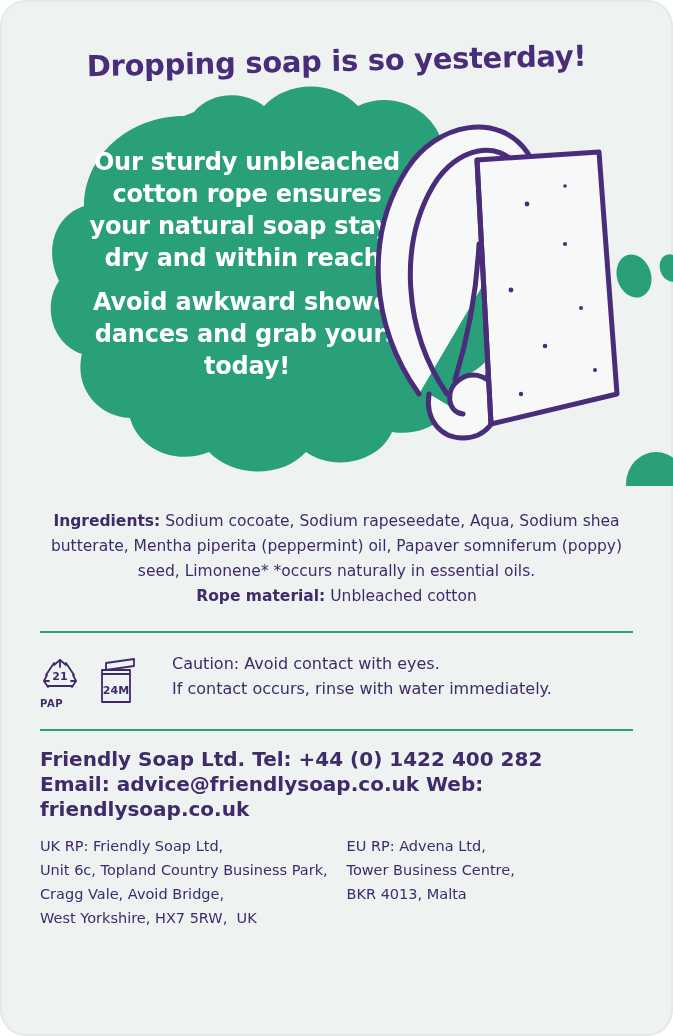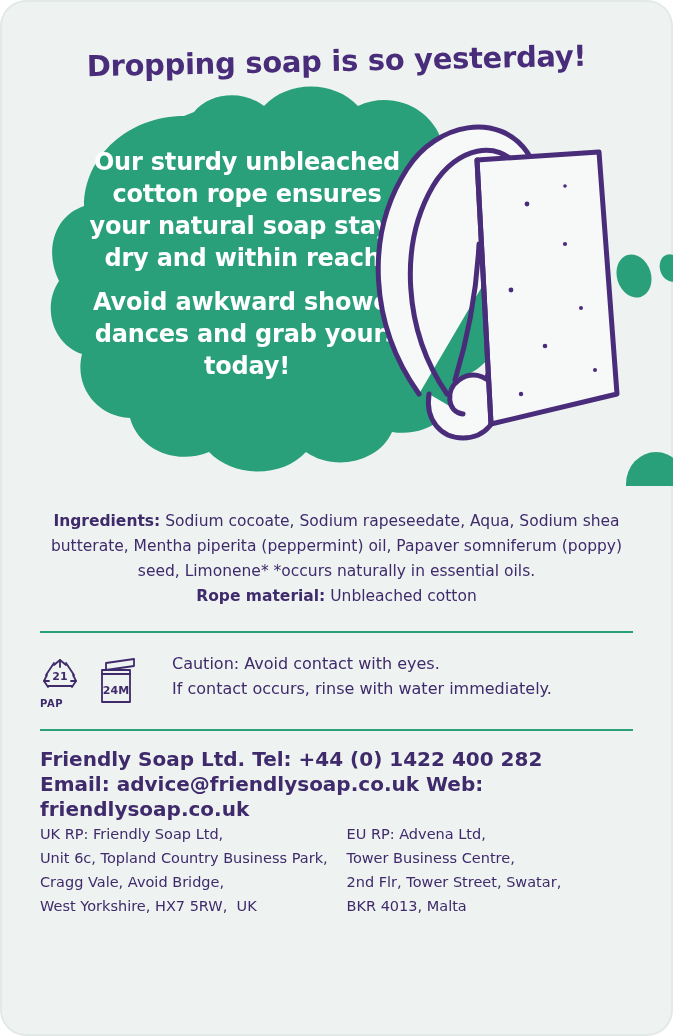--- a/index.html
+++ b/index.html
@@ -73,21 +73,21 @@
     font-size:10px;color:#3f2a6b;text-align:left;font-weight:bold;letter-spacing:0.5px;
     margin-top:1px;
   }
   .spec-text{color:#3f2a6b;font-size:16px;line-height:25px;}
   .spec-line1{font-weight:bold;font-size:19px;letter-spacing:0.2px;}
   .spec-line1 .gap{display:inline-block;width:14px;}
 
   
   .contact{margin-top:16px;color:#3f2a6b;font-size:20px;line-height:25px;font-weight:bold;}
 
-  .addresses{display:flex;color:#3f2a6b;font-size:14.5px;line-height:24px;}
+  .addresses{display:flex;margin-top:12px;color:#3f2a6b;font-size:14.5px;line-height:24px;}
   .addr-col{width:50%;box-sizing:border-box;}
   .addr-col.right{padding-left:10px;}
   .addr-col div{white-space:pre;}
 </style>
 </head>
 <body>
 
 <div class="page">
  <div class="inner">
 
@@ -203,19 +203,18 @@
   <div class="addresses">
     <div class="addr-col">
       <div>UK RP: Friendly Soap Ltd,</div>
       <div>Unit 6c, Topland Country Business Park,</div>
       <div>Cragg Vale, Avoid Bridge,</div>
       <div>West Yorkshire, HX7 5RW,  UK</div>
     </div>
     <div class="addr-col right">
       <div>EU RP: Advena Ltd,</div>
       <div>Tower Business Centre,</div>
-      <div>2nd Flr, Tower Street, Swatar,</div>
       <div>BKR 4013, Malta</div>
     </div>
   </div>
 
  </div>
 </div>
 
 </body></html>

